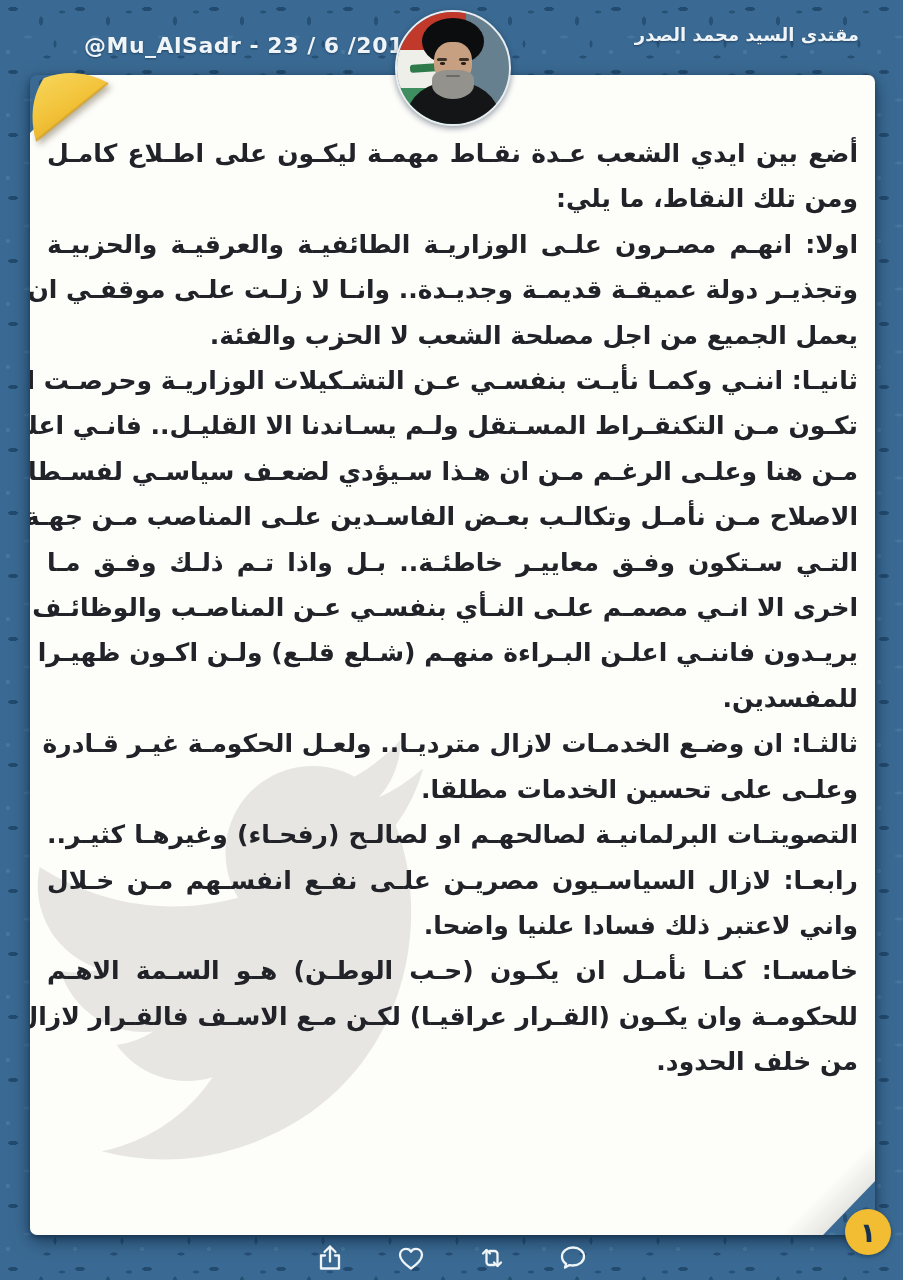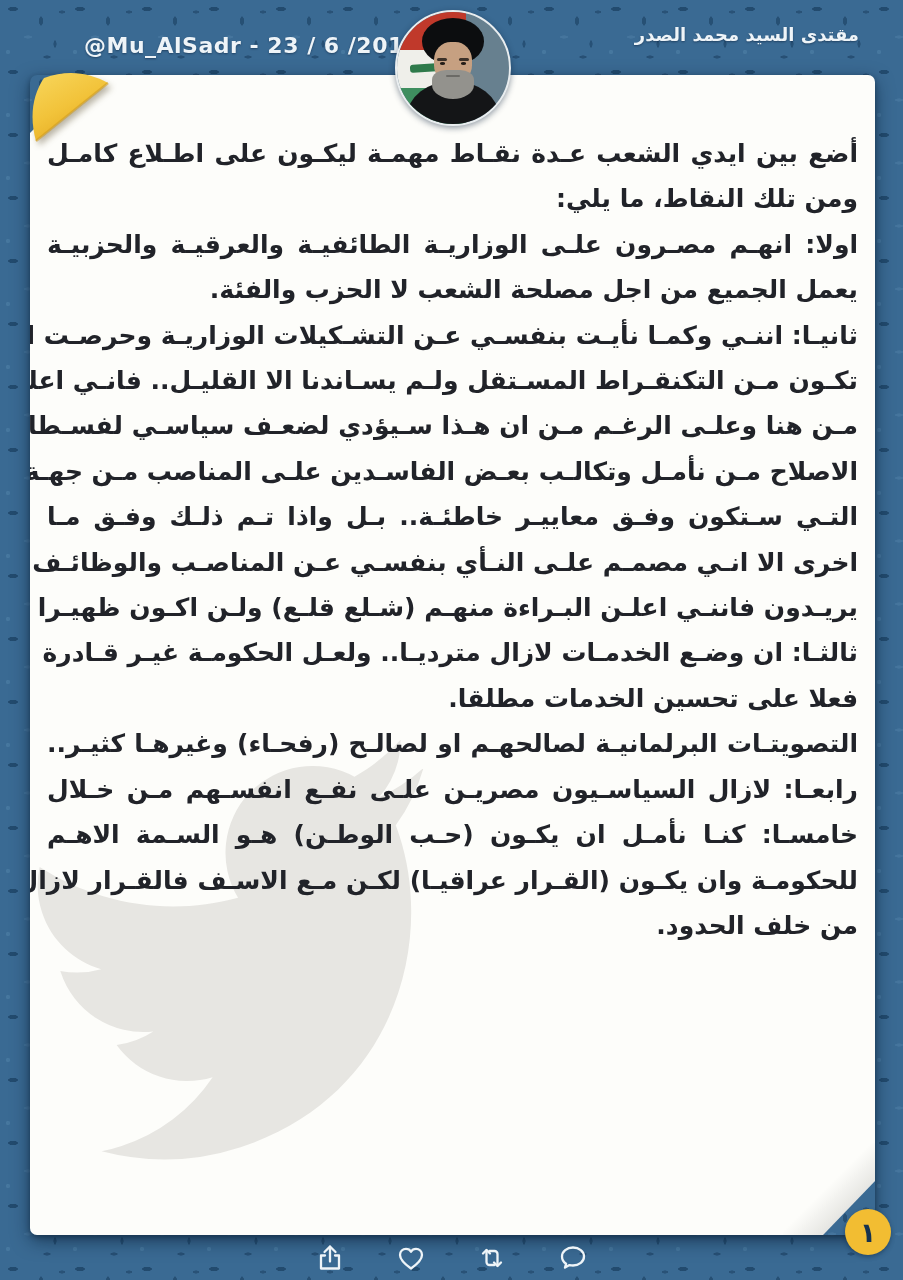--- a/index.html
+++ b/index.html
@@ -131,38 +131,41 @@
       <path fill="var(--watermark-grey)" d="M23.953 4.57a10 10 0 01-2.825.775 4.958 4.958 0 002.163-2.723c-.951.555-2.005.959-3.127 1.184a4.92 4.92 0 00-8.384 4.482C7.69 8.095 4.067 6.13 1.64 3.162a4.822 4.822 0 00-.666 2.475c0 1.71.87 3.213 2.188 4.096a4.904 4.904 0 01-2.228-.616v.06a4.923 4.923 0 003.946 4.827 4.996 4.996 0 01-2.212.085 4.936 4.936 0 004.604 3.417 9.867 9.867 0 01-6.102 2.105c-.39 0-.779-.023-1.17-.067a13.995 13.995 0 007.557 2.209c9.053 0 13.998-7.496 13.998-13.985 0-.21 0-.42-.015-.63A9.935 9.935 0 0024 4.59z"></path>
     </svg>
 
     <div class="statement">
         <div class="para">
           <div class="line">أضع بين ايدي الشعب عـدة نقـاط مهمـة ليكـون على اطـلاع كامـل</div>
           <div class="line last">ومن تلك النقاط، ما يلي:</div>
         </div>
         <div class="para">
           <div class="line">اولا: انهـم مصـرون علـى الوزاريـة الطائفيـة والعرقيـة والحزبيـة</div>
+          <div class="line">وتجذيـر دولة عميقـة قديمـة وجديـدة.. وانـا لا زلـت علـى موقفـي ان</div>
           <div class="line last">يعمل الجميع من اجل مصلحة الشعب لا الحزب والفئة.</div>
         </div>
         <div class="para">
           <div class="line">ثانيـا: اننـي وكمـا نأيـت بنفسـي عـن التشـكيلات الوزاريـة وحرصـت ان</div>
           <div class="line">تكـون مـن التكنقـراط المسـتقل ولـم يسـاندنا الا القليـل.. فانـي اعلـن</div>
           <div class="line">مـن هنا وعلـى الرغـم مـن ان هـذا سـيؤدي لضعـف سياسـي لفسـطاط</div>
           <div class="line">الاصلاح مـن نأمـل وتكالـب بعـض الفاسـدين علـى المناصب مـن جهـة</div>
           <div class="line">التـي سـتكون وفـق معاييـر خاطئـة.. بـل واذا تـم ذلـك وفـق مـا</div>
           <div class="line">اخرى الا انـي مصمـم علـى النـأي بنفسـي عـن المناصـب والوظائـف</div>
           <div class="line">يريـدون فاننـي اعلـن البـراءة منهـم (شـلع قلـع) ولـن اكـون ظهيـرا</div>
+          <div class="line last">للمفسدين.</div>
         </div>
         <div class="para">
           <div class="line">ثالثـا: ان وضـع الخدمـات لازال مترديـا.. ولعـل الحكومـة غيـر قـادرة</div>
-          <div class="line last">فعلا على تحسين الخدمات مطلقا.</div>
+          <div class="line last">وعلـى على تحسين الخدمات مطلقا.</div>
         </div>
         <div class="para">
           <div class="line">التصويتـات البرلمانيـة لصالحهـم او لصالـح (رفحـاء) وغيرهـا كثيـر..</div>
           <div class="line">رابعـا: لازال السياسـيون مصريـن علـى نفـع انفسـهم مـن خـلال</div>
+          <div class="line last">واني لاعتبر ذلك فسادا علنيا واضحا.</div>
         </div>
         <div class="para">
           <div class="line">خامسـا: كنـا نأمـل ان يكـون (حـب الوطـن) هـو السـمة الاهـم</div>
           <div class="line">للحكومـة وان يكـون (القـرار عراقيـا) لكـن مـع الاسـف فالقـرار لازال</div>
           <div class="line last">من خلف الحدود.</div>
         </div>
       </div>
 
     <div class="corner-shade"></div>
   </div>

